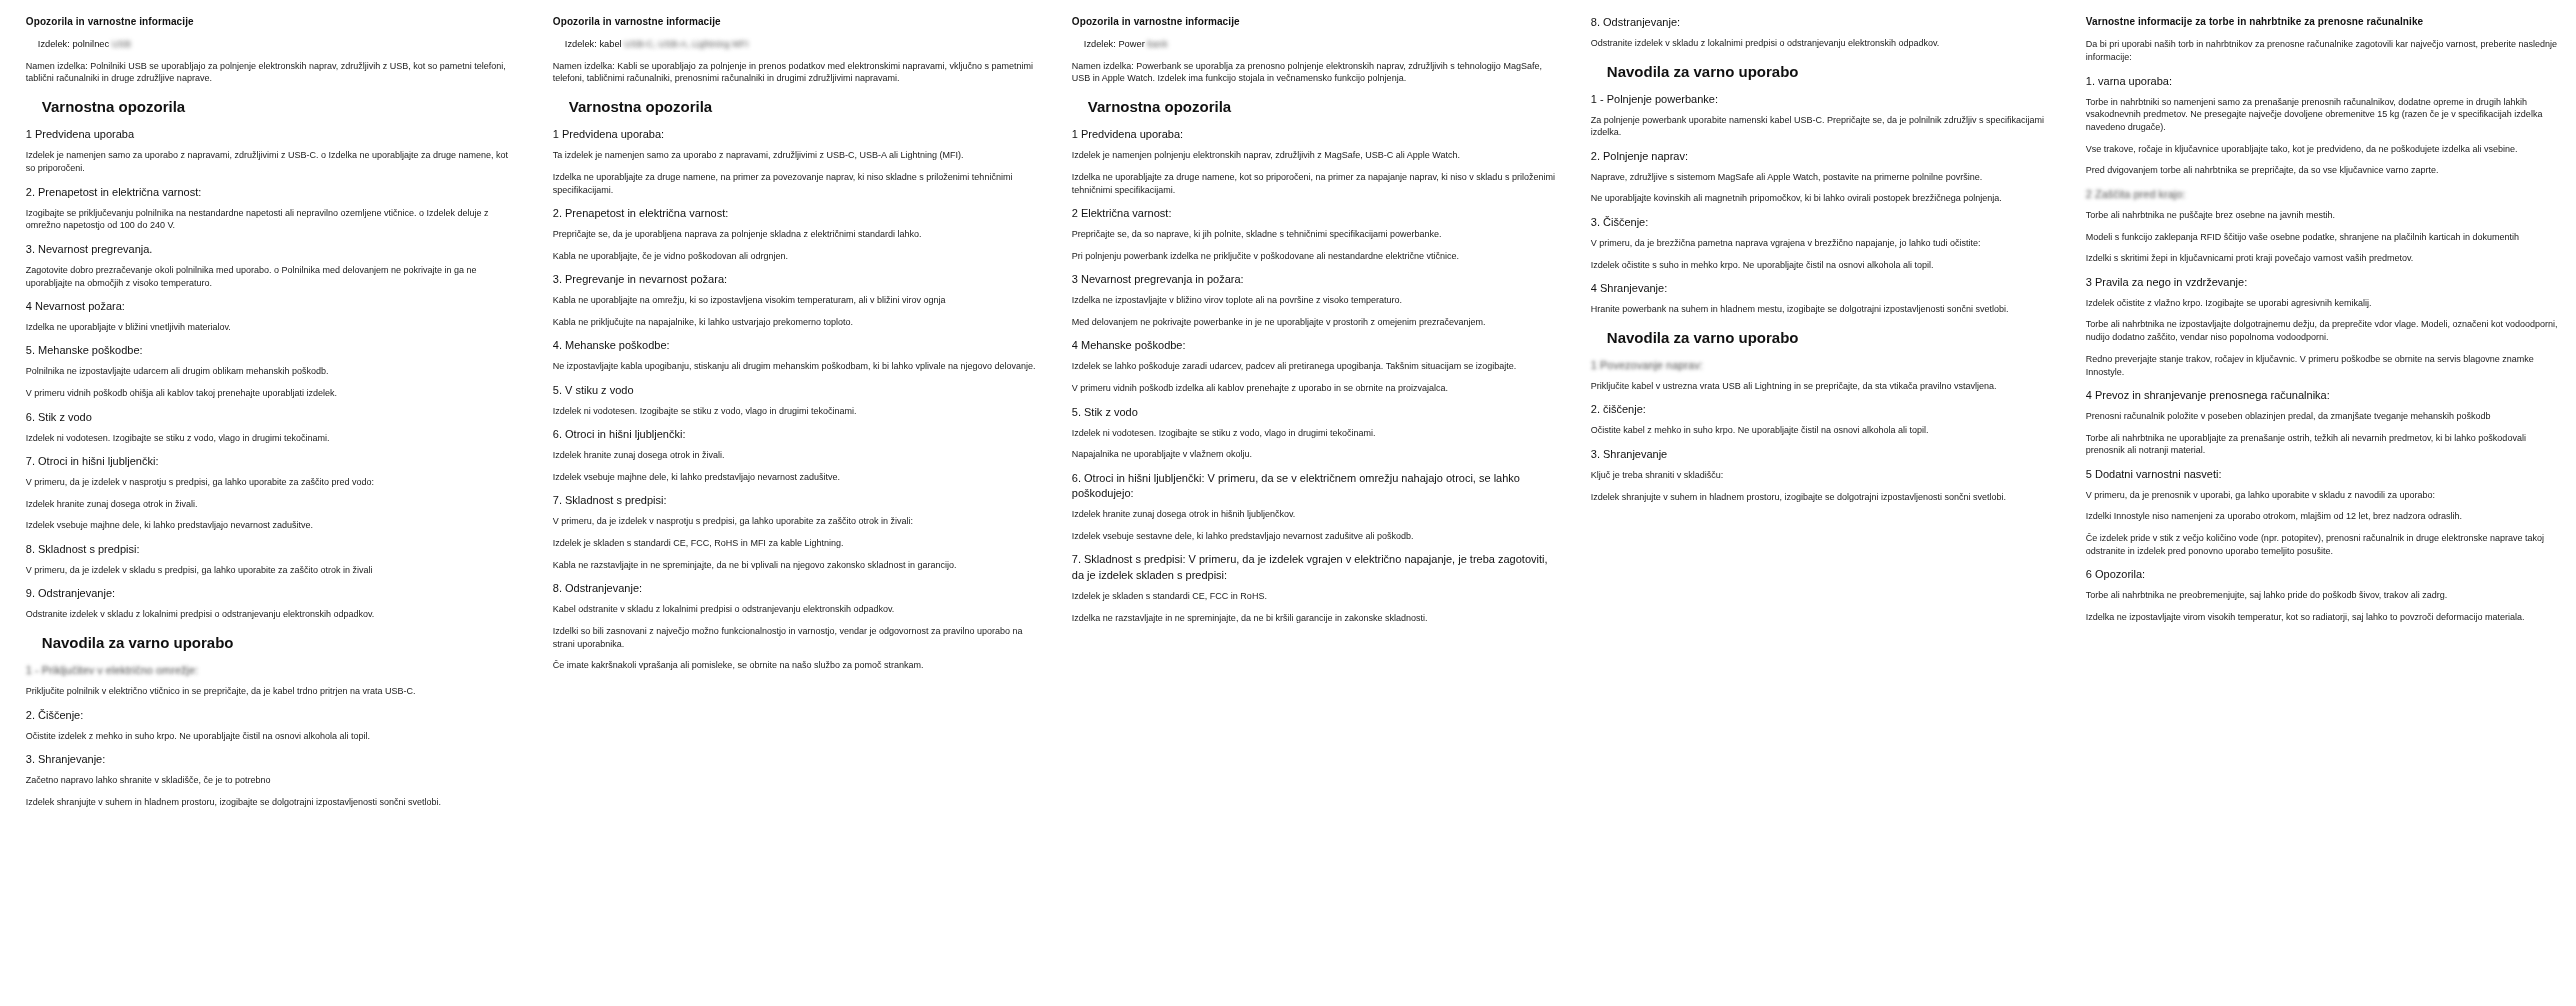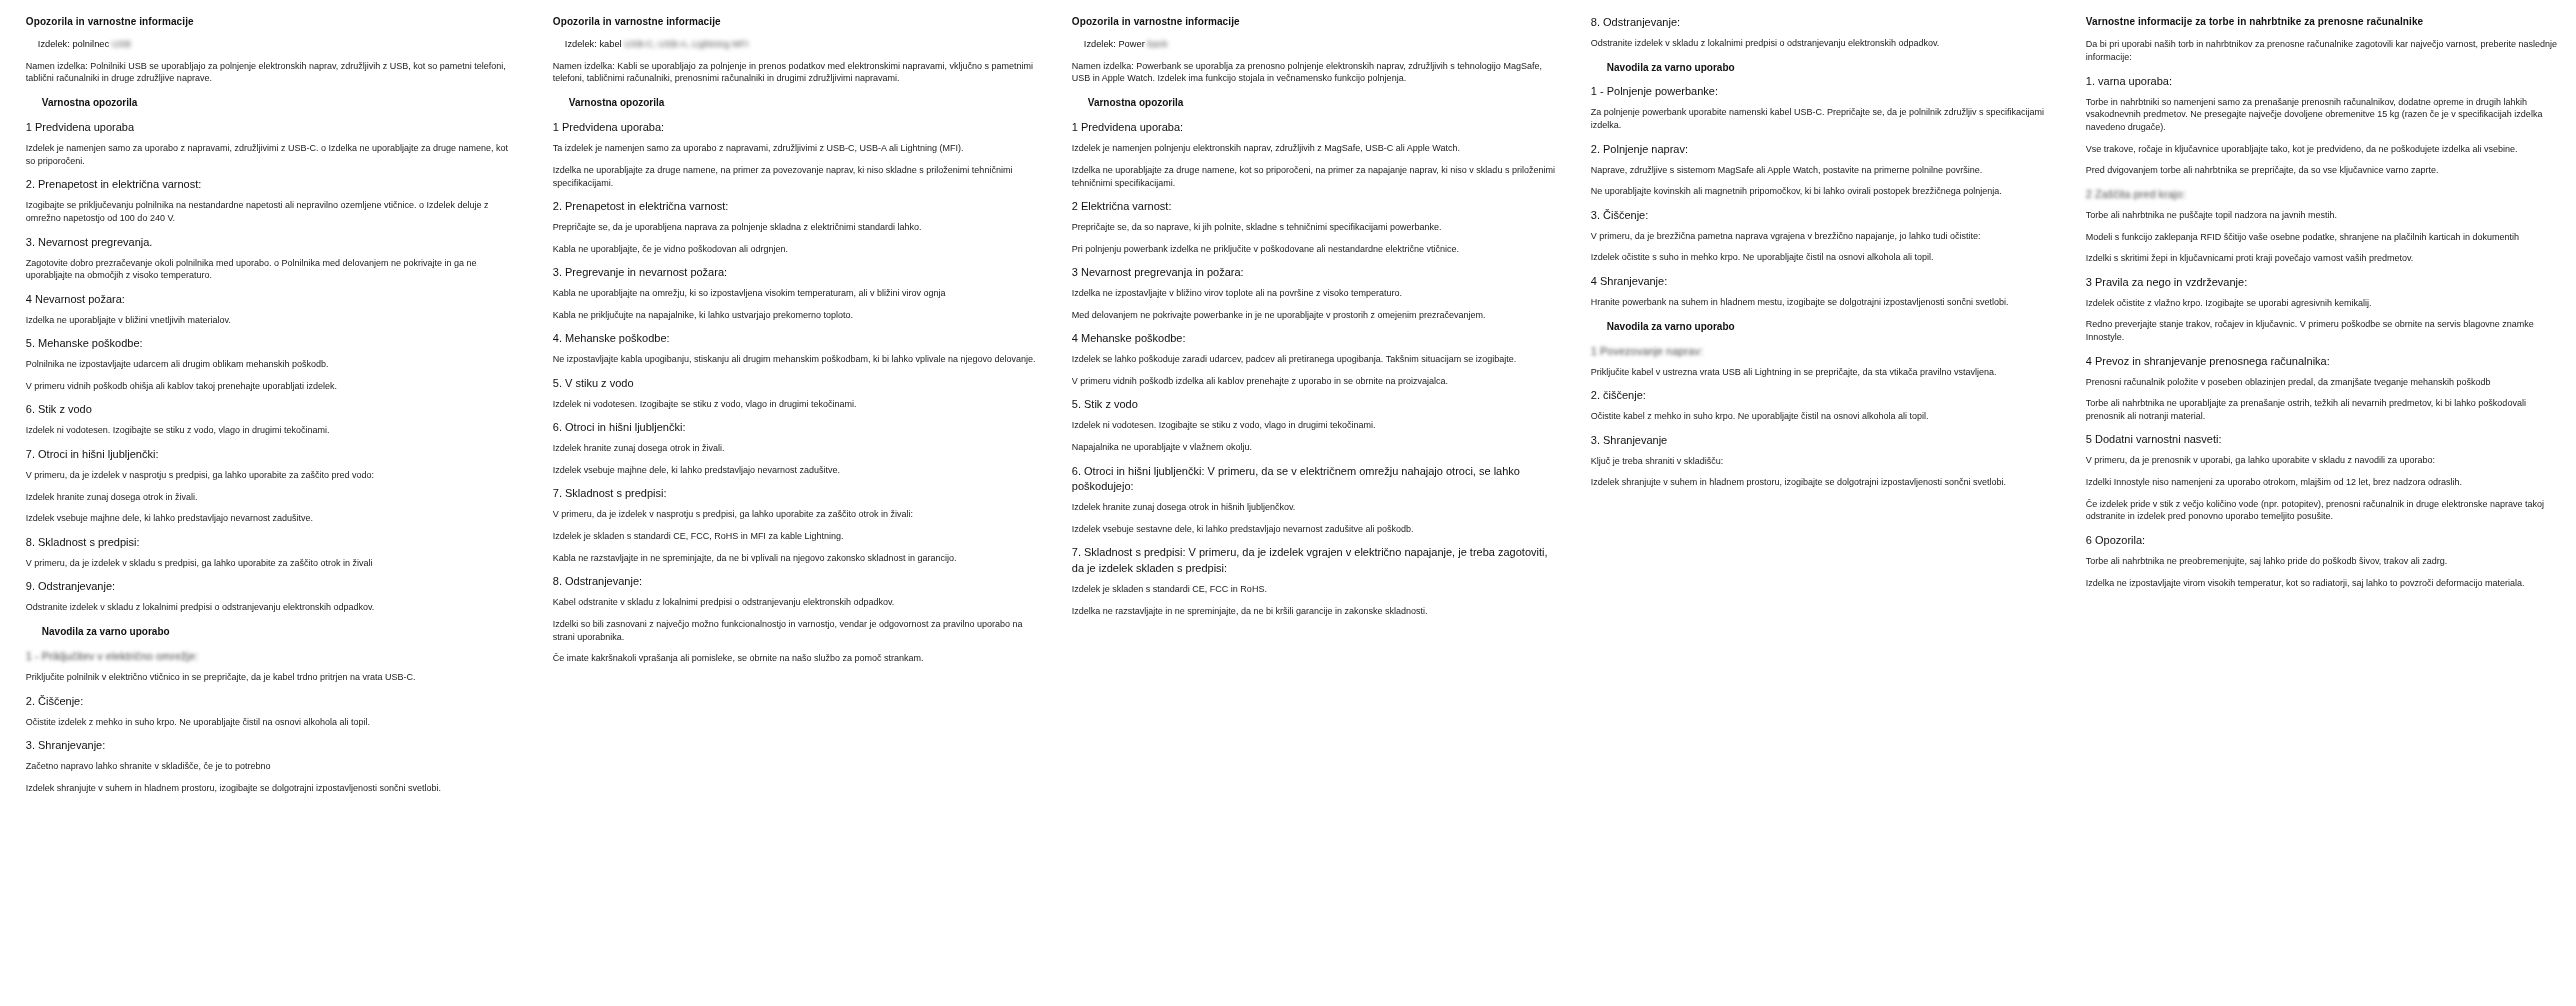--- a/index.html
+++ b/index.html
@@ -53,21 +53,21 @@
     color: transparent;
     text-shadow: 0 0 4px rgba(20,20,20,0.75);
     user-select: none;
   }
   p {
     font-size: 9px;
     margin: 0 0 8.9px 0;
     color: #1b1b1b;
   }
   .sec {
-    font-size: 10px;
+    font-size: 15px;
     font-weight: bold;
     margin: 11.3px 0 7.2px 0;
     color: #111;
     padding-left: 16px;
   }
   .sub {
     font-size: 11px;
     font-weight: normal;
     margin: 9.7px 0 6.4px 0;
     color: #111;
@@ -262,26 +262,27 @@
     <p>Da bi pri uporabi naših torb in nahrbtnikov za prenosne računalnike zagotovili kar največjo varnost, preberite naslednje informacije:</p>
 
     <div class="sub">1. varna uporaba:</div>
     <p>Torbe in nahrbtniki so namenjeni samo za prenašanje prenosnih računalnikov, dodatne opreme in drugih lahkih vsakodnevnih predmetov. Ne presegajte največje dovoljene obremenitve 15 kg (razen če je v specifikacijah izdelka navedeno drugače).</p>
     <p>Vse trakove, ročaje in ključavnice uporabljajte tako, kot je predvideno, da ne poškodujete izdelka ali vsebine.</p>
     <p>Pred dvigovanjem torbe ali nahrbtnika se prepričajte, da so vse ključavnice varno zaprte.</p>
 
     <div class="sub">
       <span class="blurword">2 Zaščita pred krajo:</span>
     </div>
-    <p>Torbe ali nahrbtnika ne puščajte topil nadzora na javnih mestih.</p>
+    <p>Torbe ali nahrbtnika ne puščajte brez osebne na javnih mestih.</p>
     <p>Modeli s funkcijo zaklepanja RFID ščitijo vaše osebne podatke, shranjene na plačilnih karticah in dokumentih</p>
     <p>Izdelki s skritimi žepi in ključavnicami proti kraji povečajo varnost vaših predmetov.</p>
 
     <div class="sub">3 Pravila za nego in vzdrževanje:</div>
     <p>Izdelek očistite z vlažno krpo. Izogibajte se uporabi agresivnih kemikalij.</p>
+    <p>Torbe ali nahrbtnika ne izpostavljajte dolgotrajnemu dežju, da preprečite vdor vlage. Modeli, označeni kot vodoodporni, nudijo dodatno zaščito, vendar niso popolnoma vodoodporni.</p>
     <p>Redno preverjajte stanje trakov, ročajev in ključavnic. V primeru poškodbe se obrnite na servis blagovne znamke Innostyle.</p>
 
     <div class="sub">4 Prevoz in shranjevanje prenosnega računalnika:</div>
     <p>Prenosni računalnik položite v poseben oblazinjen predal, da zmanjšate tveganje mehanskih poškodb</p>
     <p>Torbe ali nahrbtnika ne uporabljajte za prenašanje ostrih, težkih ali nevarnih predmetov, ki bi lahko poškodovali prenosnik ali notranji material.</p>
 
     <div class="sub">5 Dodatni varnostni nasveti:</div>
     <p>V primeru, da je prenosnik v uporabi, ga lahko uporabite v skladu z navodili za uporabo:</p>
     <p>Izdelki Innostyle niso namenjeni za uporabo otrokom, mlajšim od 12 let, brez nadzora odraslih.</p>
     <p>Če izdelek pride v stik z večjo količino vode (npr. potopitev), prenosni računalnik in druge elektronske naprave takoj odstranite in izdelek pred ponovno uporabo temeljito posušite.</p>

